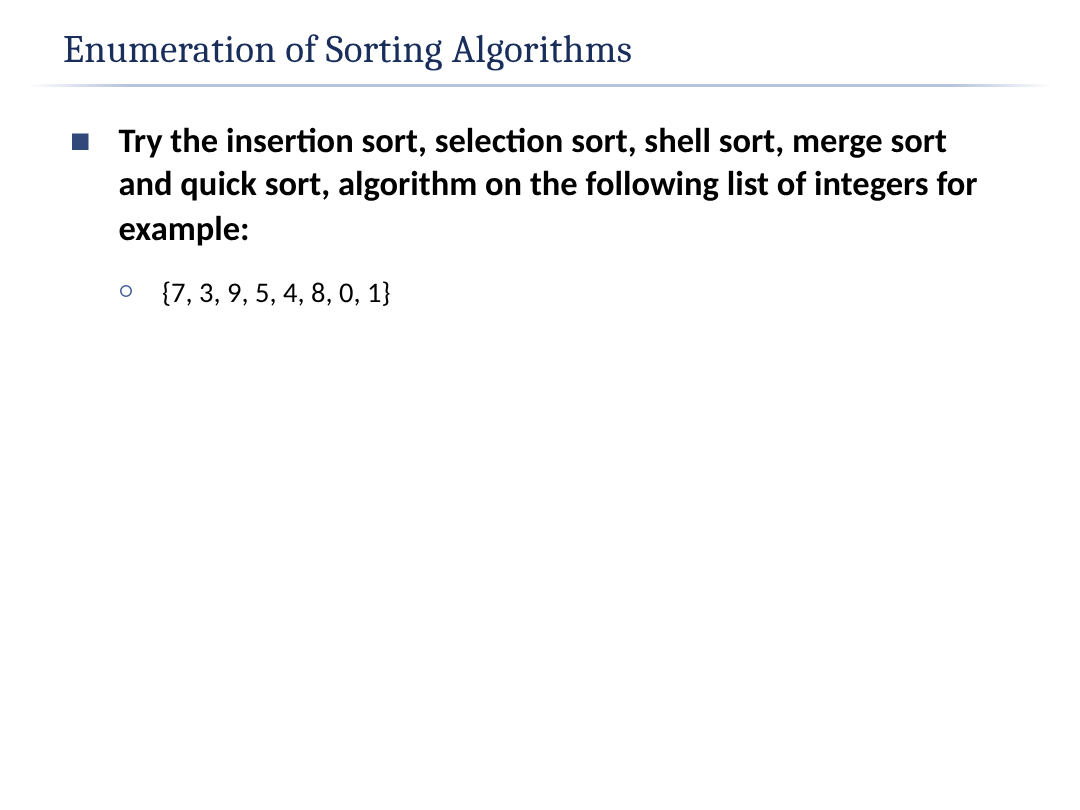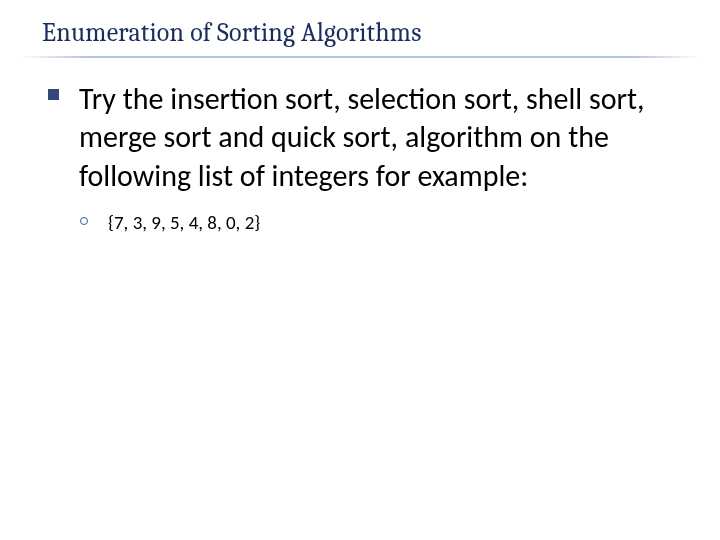--- a/index.html
+++ b/index.html
@@ -35,24 +35,24 @@
   }
   .square-bullet {
     width: 11px;
     height: 11px;
     background: #30487a;
     margin-top: 9px;
     margin-right: 20px;
     flex-shrink: 0;
   }
   .bullet-text {
-    font-size: 30px;
+    font-size: 23px;
     line-height: 1.28;
     color: #000000;
-    font-weight: 400;
+    font-weight: 700;
   }
   .sub-bullet-row {
     display: flex;
     align-items: flex-start;
     margin-top: 16px;
     margin-left: 32px;
   }
   .circle-bullet {
     width: 8px;
     height: 8px;
@@ -76,15 +76,15 @@
 <div class="title">Enumeration of Sorting Algorithms</div>
 <div class="underline"></div>
 
 <div class="content">
   <div class="bullet-row">
     <div class="square-bullet"></div>
     <div class="bullet-text">Try the insertion sort, selection sort, shell sort, merge sort and quick sort,  algorithm on the following list of integers for example:</div>
   </div>
   <div class="sub-bullet-row">
     <div class="circle-bullet"></div>
-    <div class="sub-bullet-text">{7, 3, 9, 5, 4, 8, 0, 2}</div>
+    <div class="sub-bullet-text">{7, 3, 9, 5, 4, 8, 0, 1}</div>
   </div>
 </div>
 
 </body></html>

